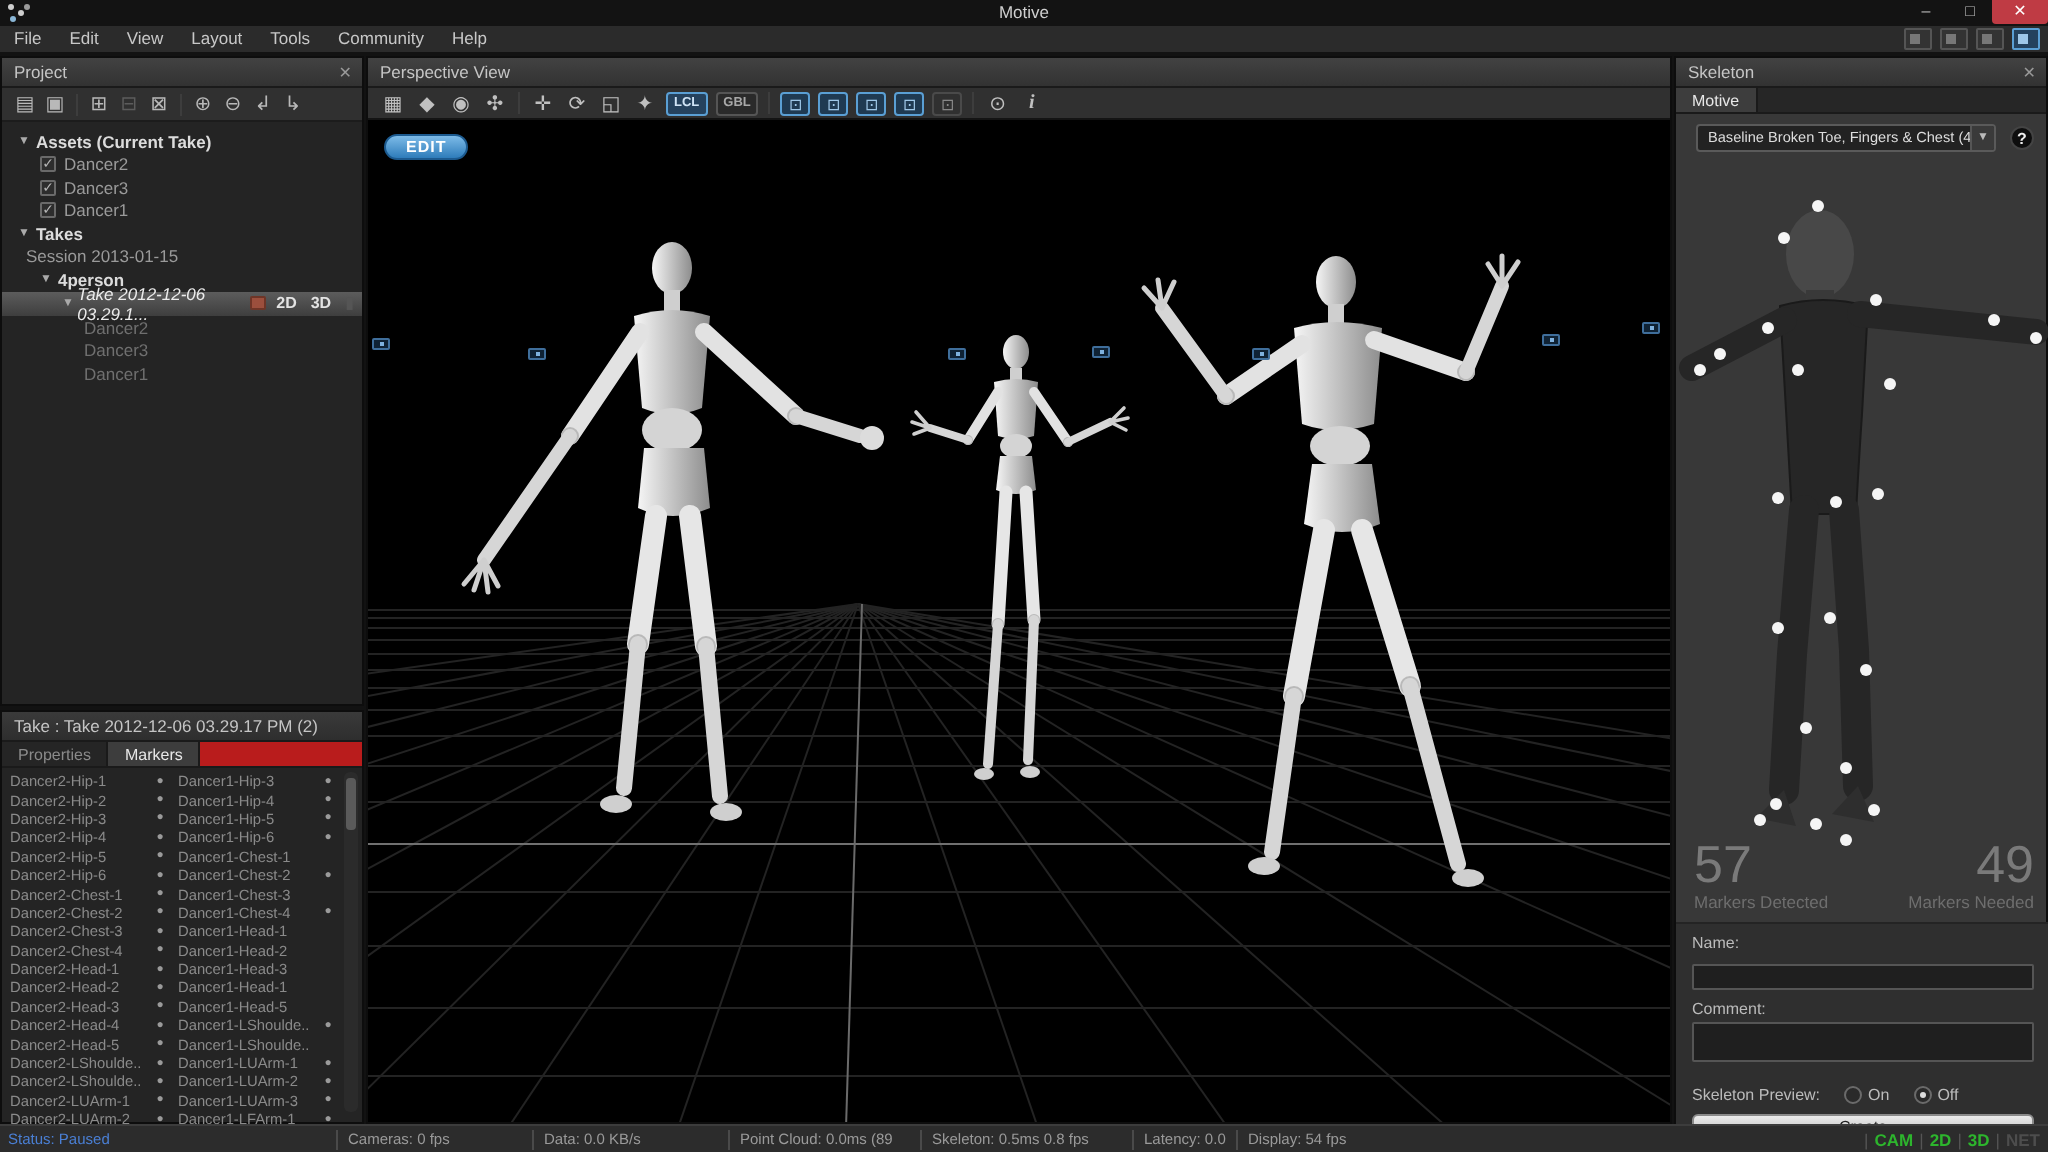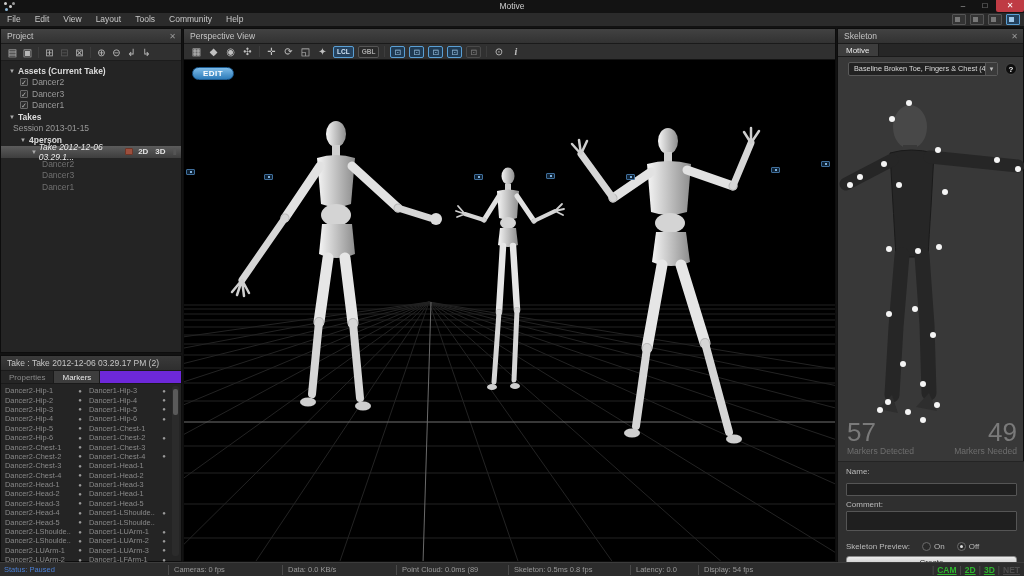--- a/index.html
+++ b/index.html
@@ -46,21 +46,21 @@
   .tr-label-dim { color:#6f6f6f; }
   .tr-check { width:8px; height:8px; border:1px solid #6a6a6a; background:#2d2d2d; color:#b5b5b5; font-size:7px; line-height:7px; text-align:center; margin-right:4px; border-radius:1px; }
   .tree-row.selected { background:linear-gradient(#5c5c5c,#3e3e3e); height:12.5px; }
   .tree-row.selected .tr-label-sel { color:#ececec;font-style:italic; }
   .take-spacer { flex:1; }
   .take-video { width:9px; height:7px; background:#9c4f3d; border:1px solid #6e3527; border-radius:1px; margin-right:5px; }
   .take-badge { color:#e3e3e3; font-weight:bold; font-size:8px; margin-right:7px; }
   .take-extra { color:#555; font-size:8px; margin-right:4px; }
 
   #take-panel { left:0; top:329px; width:182px; height:207px; }
-  .take-tabs { height:13px; background:#6d28d9; border-bottom:1px solid #1a1a1a; display:flex; }
+  .take-tabs { height:13px; background:#b91c1c; border-bottom:1px solid #1a1a1a; display:flex; }
   .ttab { font-size:8px; color:#8a8a8a; padding:0 8px; line-height:13px; background:#252525; border-right:1px solid #1a1a1a; }
   .ttab.active { background:#3d3d3d; color:#e8e8e8; }
   #marker-list { position:relative; height:178px; overflow:hidden; padding:2px 0 0 4px; }
   .mrow { display:flex; height:9.4px; align-items:center; font-size:7.4px; color:#8a8a8a; }
   .mname { width:66px; white-space:nowrap; overflow:hidden; }
   .mdot { width:18px; text-align:center; color:#9a9a9a; font-size:6px; }
   .mscroll { position:absolute; right:2px; top:2px; width:7px; height:170px; background:#2b2b2b; border-radius:3px; }
   .mthumb { position:absolute; left:1px; top:3px; width:5px; height:26px; background:#5a5a5a; border-radius:2px; }
 
   
@@ -102,21 +102,21 @@
   .radio.sel::after { content:""; position:absolute; left:2px; top:2px; width:3px; height:3px; border-radius:50%; background:#ddd; }
   .radio-lbl { font-size:8px; color:#bbb; margin-right:12px; }
   .create-btn { width:100%; height:12px; background:linear-gradient(#ebebeb,#bdbdbd); border:1px solid #8a8a8a; border-radius:3px; color:#222; font-size:8px; text-align:center; line-height:11px; }
 
   
   .statusbar { position:absolute; left:0; top:562px; width:1024px; height:14px; background:#2c2c2c; border-top:1px solid #3c3c3c; display:flex; align-items:center; font-size:7.5px; color:#9a9a9a; }
   .st-status { width:168px; padding-left:4px; color:#4a7fd4; }
   .st-item { border-left:1px solid #4a4a4a; padding-left:5px; height:10px; line-height:10px; }
   .st-modes { margin-left:auto; display:flex; align-items:center; padding-right:4px; font-size:8.5px; font-weight:bold; }
   .st-sep { color:#555; font-weight:normal; margin:0 3px; }
-  .st-mode { color:#2db52d;text-decoration:underline; }
+  .st-mode { color:#2db52d; }
   .st-mode.off { color:#4d4d4d; }
 </style>
 </head>
 <body>
 
 <div class="app">
 
   <div class="titlebar">
     <span class="logo">
         <i></i>
@@ -585,21 +585,21 @@
           </div>
           <div class="create-btn">Create</div>
         </div>
       </div>
     </div>
 
   </div>
 
   <div class="statusbar">
     <div class="st-status">Status: Paused</div>
-    <div id="status-items" style="display:flex;align-items:center;gap:16px;">
+    <div id="status-items" style="display:flex;align-items:center;">
         <div class="st-item" style="width: 98px;">Cameras: 0 fps</div>
         <div class="st-item" style="width: 98px;">Data: 0.0 KB/s</div>
         <div class="st-item" style="width: 96px;">Point Cloud: 0.0ms (89 fps)</div>
         <div class="st-item" style="width: 106px;">Skeleton: 0.5ms 0.8 fps</div>
         <div class="st-item" style="width: 52px;">Latency: 0.0 ms</div>
         <div class="st-item" style="width: 70px;">Display: 54 fps</div>
       </div>
     <div class="st-modes" id="status-modes">
         <span class="st-sep">|</span>
         <span class="st-mode">CAM</span>

